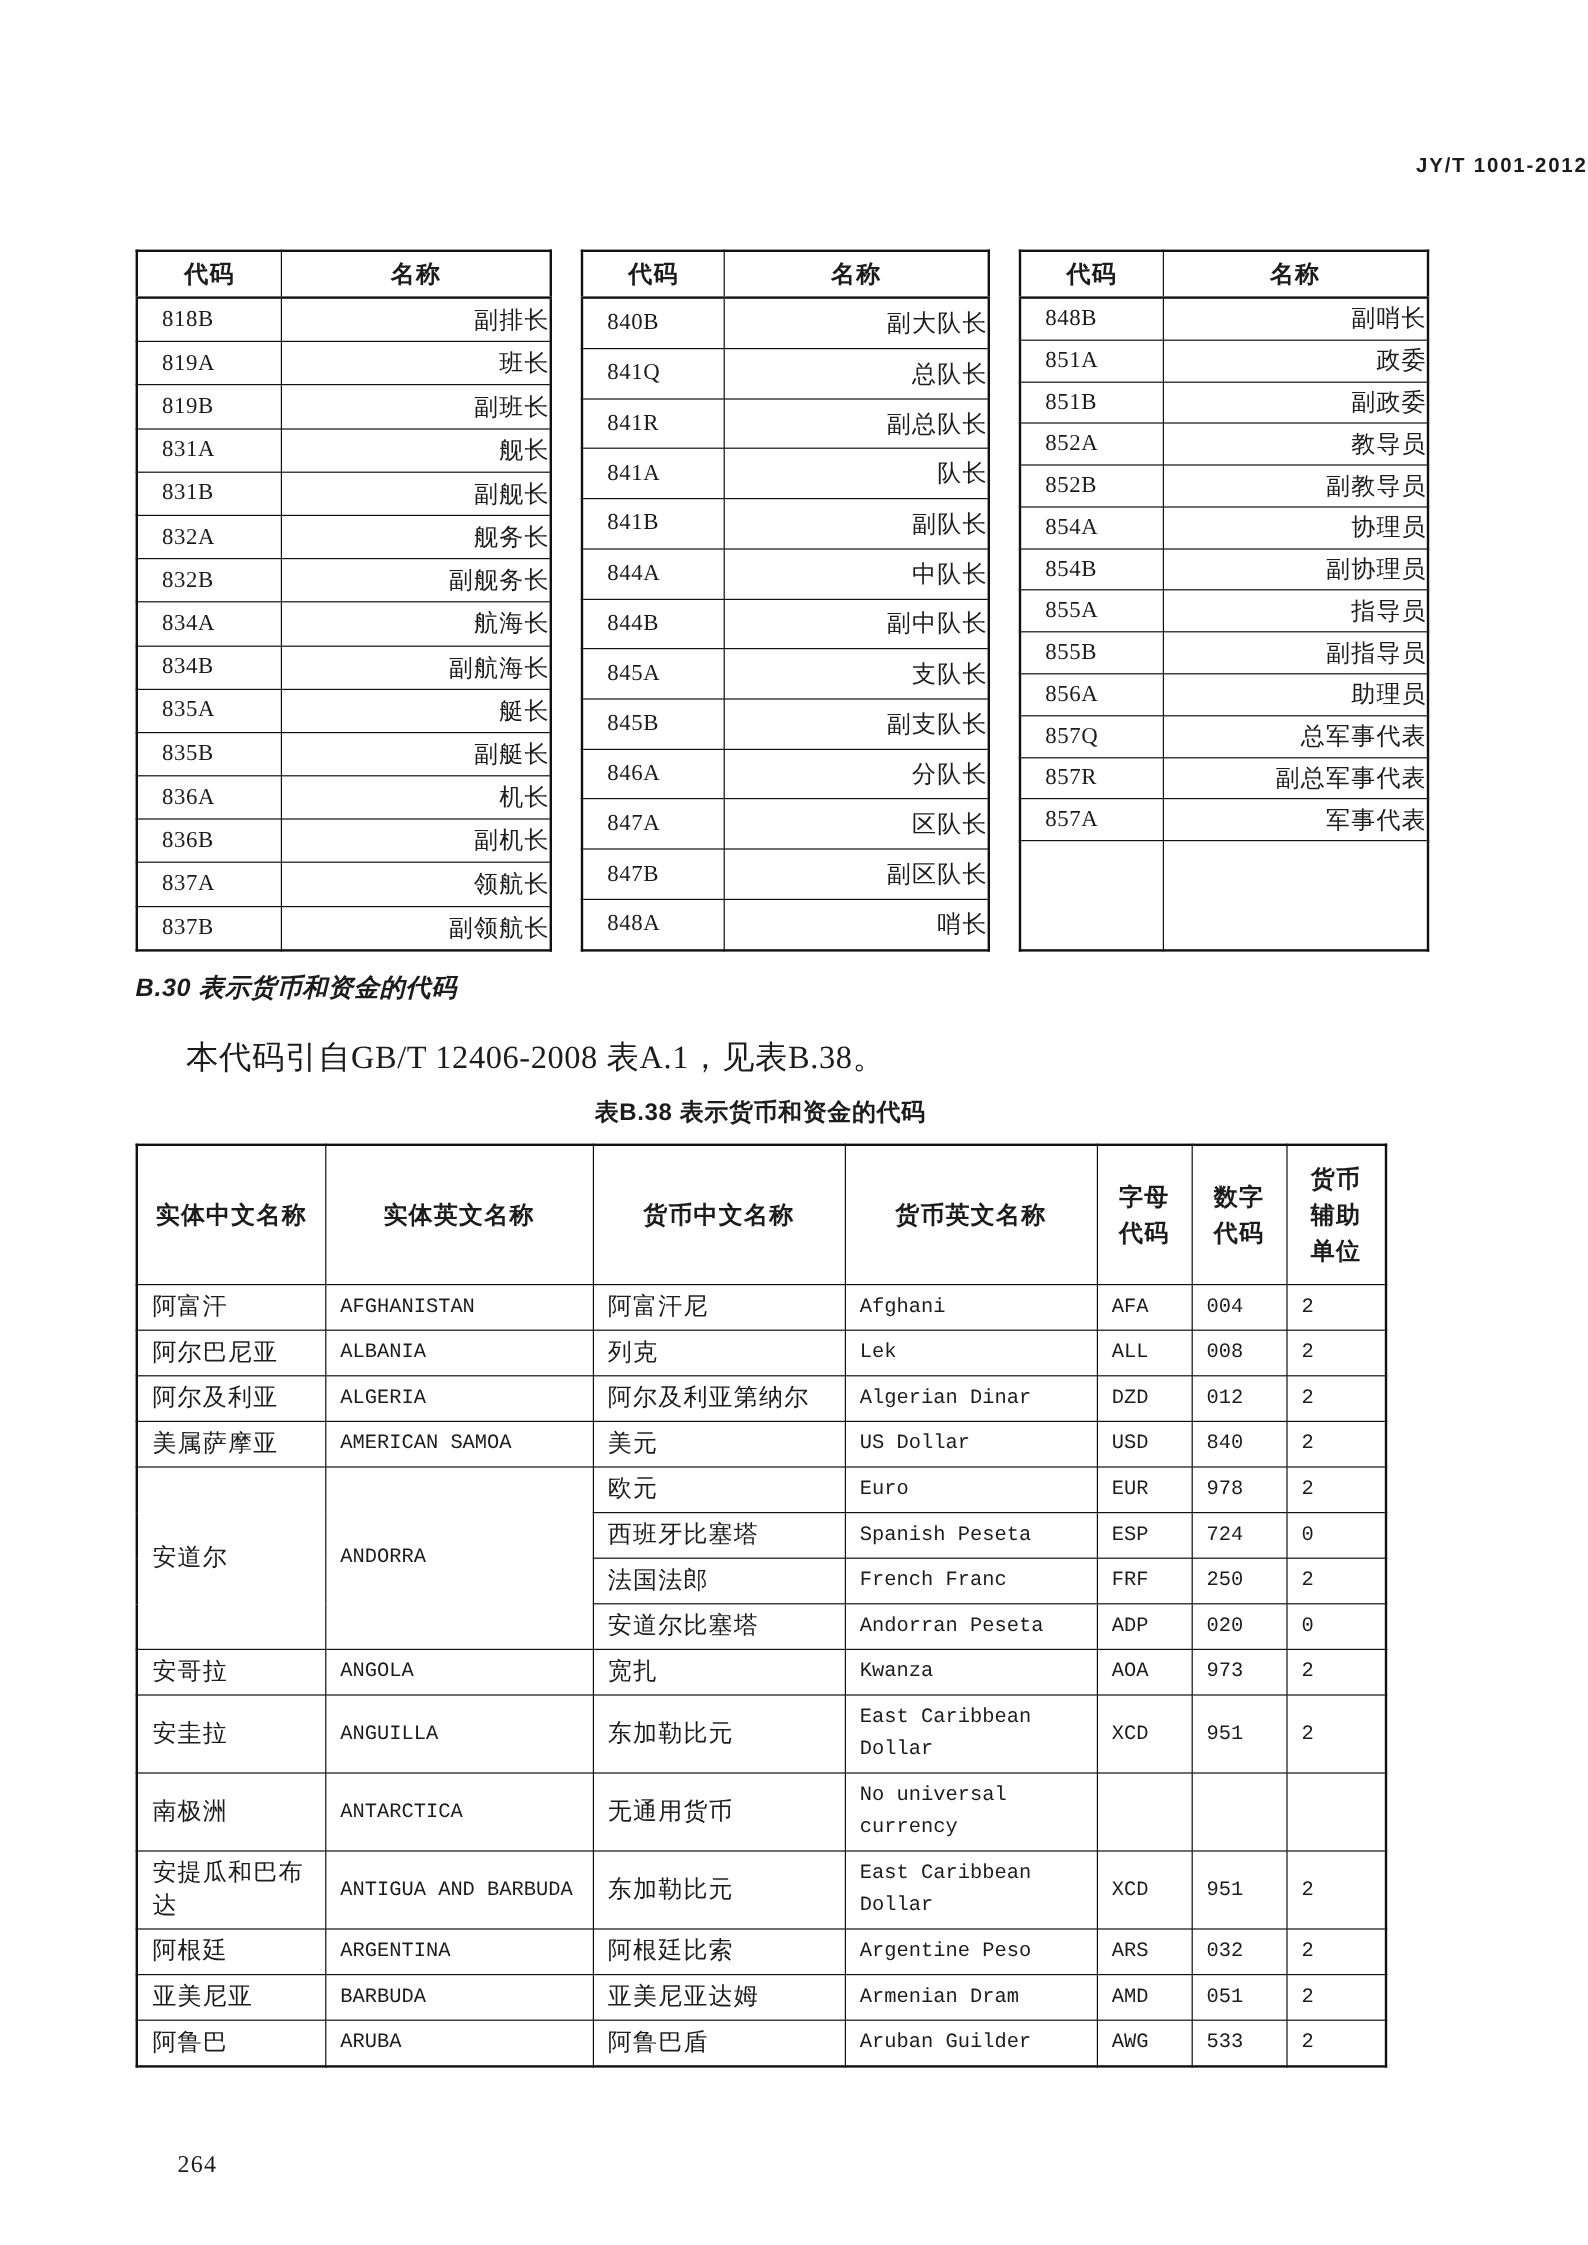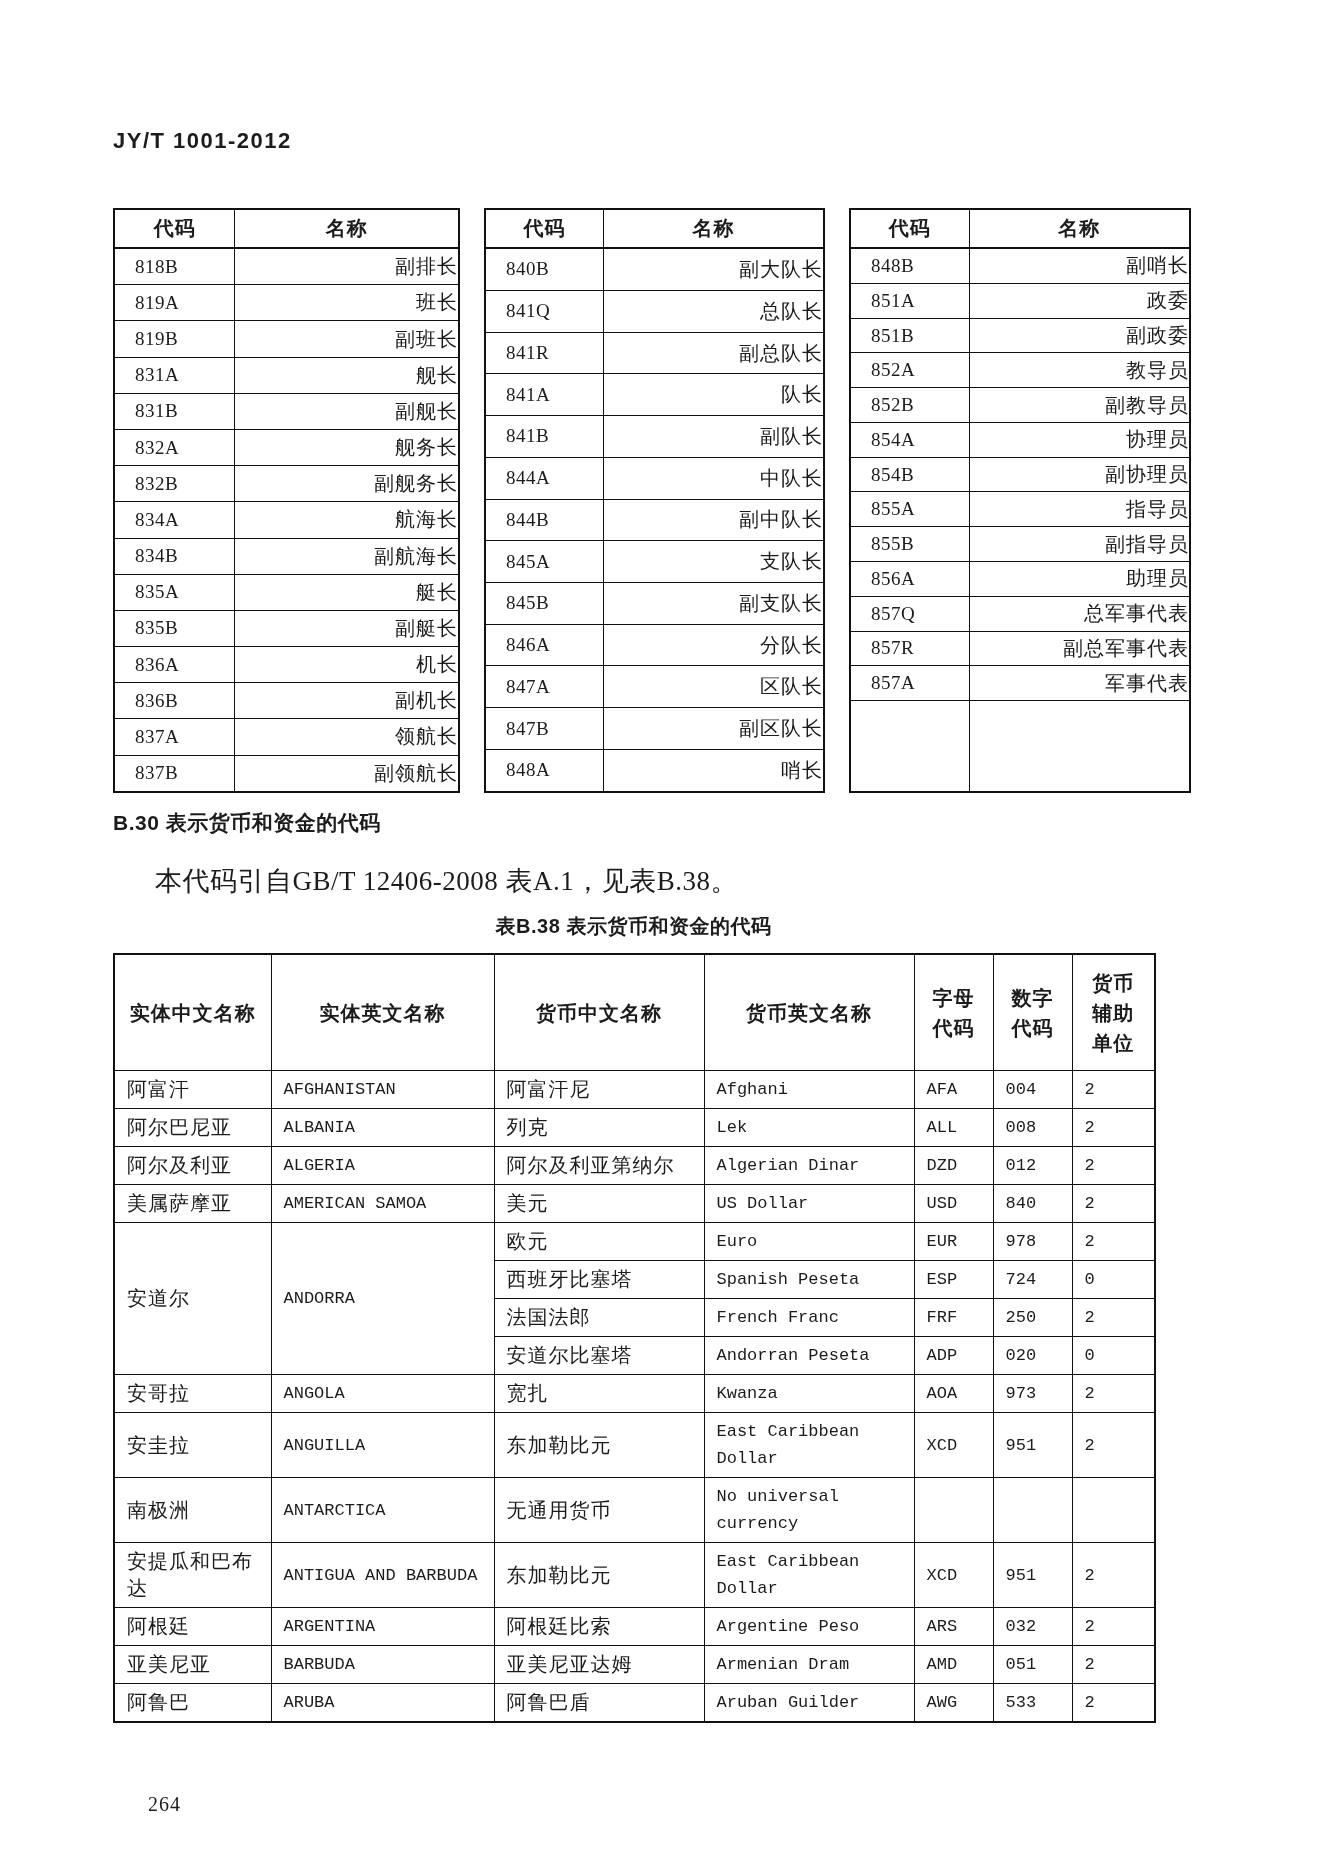--- a/index.html
+++ b/index.html
@@ -4,21 +4,21 @@
 <style>
   html,body { margin:0; padding:0; background:#ffffff; }
   .page {
     width:1323px; height:1871px; background:#ffffff; color:#1c1c1c;
     font-family:"Liberation Serif","DejaVu Serif",serif;
     position:relative; overflow:hidden; box-sizing:border-box;
     padding:128px 0 0 113px;
   }
   .doc-code {
     font-family:"Liberation Sans","DejaVu Sans",sans-serif;
-    font-size:22px; font-weight:bold; letter-spacing:1.5px; margin:0; height:30px;
+    font-size:17px; font-weight:bold; letter-spacing:1.5px; margin:0; height:30px;text-align:right;
   }
   
   .tables-row { display:flex; gap:24px; margin-top:50px; }
   .code-table {
     border-collapse:collapse; table-layout:fixed; height:585px;
     border:2px solid #111;
   }
   .code-table th {
     border:1px solid #111; border-bottom:2px solid #111;
     font-family:"Liberation Sans","DejaVu Sans",sans-serif;
@@ -29,21 +29,21 @@
     border:1px solid #111; padding:0 0 0 20px; vertical-align:middle;
   }
   .cell-code { font-size:19px; letter-spacing:0.5px; }
   .cell-name { font-size:20px; letter-spacing:1px;text-align:right; }
   .filler-row td { height:72px; }
   .t1 { width:347px; } .t2 { width:341px; } .t3 { width:342px; }
   
   .section-heading {
     margin:16px 0 0 0;
     font-family:"Liberation Sans","DejaVu Sans",sans-serif;
-    font-weight:bold; font-size:21px; letter-spacing:0.5px; height:28px;
+    font-weight:bold; font-size:21px; letter-spacing:0.5px; height:28px;font-style:italic;
   }
   .intro {
     margin:26px 0 0 0; font-size:27px; padding-left:42px;
     letter-spacing:0.5px; height:28px;
   }
   .table-caption {
     margin:22px 0 0 0; width:1041px; text-align:center;
     font-family:"Liberation Sans","DejaVu Sans",sans-serif;
     font-weight:bold; font-size:20px; letter-spacing:0.5px; height:28px;
   }

